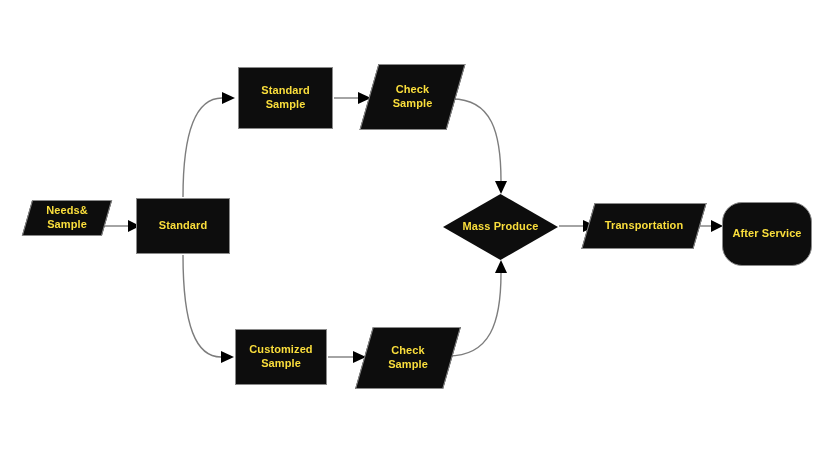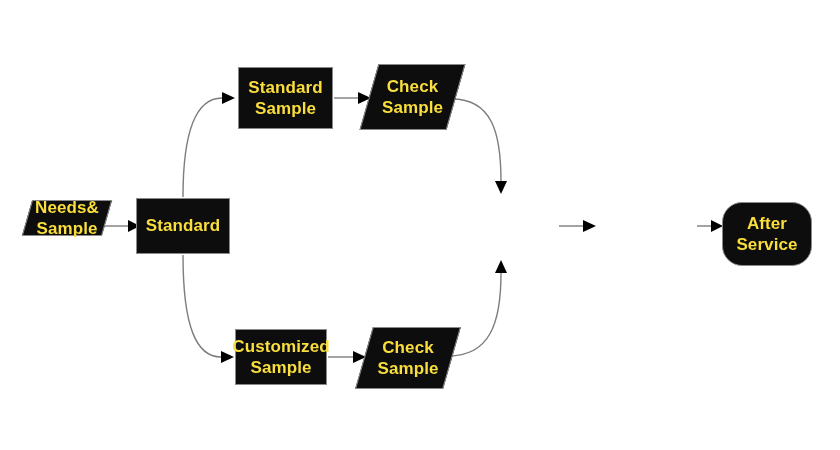--- a/index.html
+++ b/index.html
@@ -29,21 +29,21 @@
   }
   .node {
     position: absolute;
     background: #0d0d0d;
     color: #fade3c;
     display: flex;
     align-items: center;
     justify-content: center;
     text-align: center;
     font-weight: bold;
-    font-size: 17px;
+    font-size: 11px;
     line-height: 1.25;
     letter-spacing: 0.1px;
     box-sizing: border-box;
     z-index: 2;
     white-space: pre-line;
   }
   .node .node-label {
     display: block;
     position: relative;
     z-index: 3;
@@ -171,19 +171,25 @@
   <div class="node shape-rect" style="left:235px; top:329px; width:92px; height:56px;">
     <span class="node-label">Customized
 Sample</span>
   </div>
 
   <div class="node shape-parallelogram" style="left:364px; top:327px; width:88px; height:62px;">
     <span class="node-label">Check
 Sample</span>
   </div>
 
+  <div class="node shape-diamond" style="left:443px; top:194px; width:115px; height:66px;">
+    <span class="node-label">Mass Produce</span>
+  </div>
 
+  <div class="node shape-parallelogram" style="left:588px; top:203px; width:112px; height:46px;">
+    <span class="node-label">Transportation</span>
+  </div>
 
   <div class="node shape-rounded" style="left:722px; top:202px; width:90px; height:64px;">
     <span class="node-label">After Service</span>
   </div>
 
 </div>
 
 </body></html>

